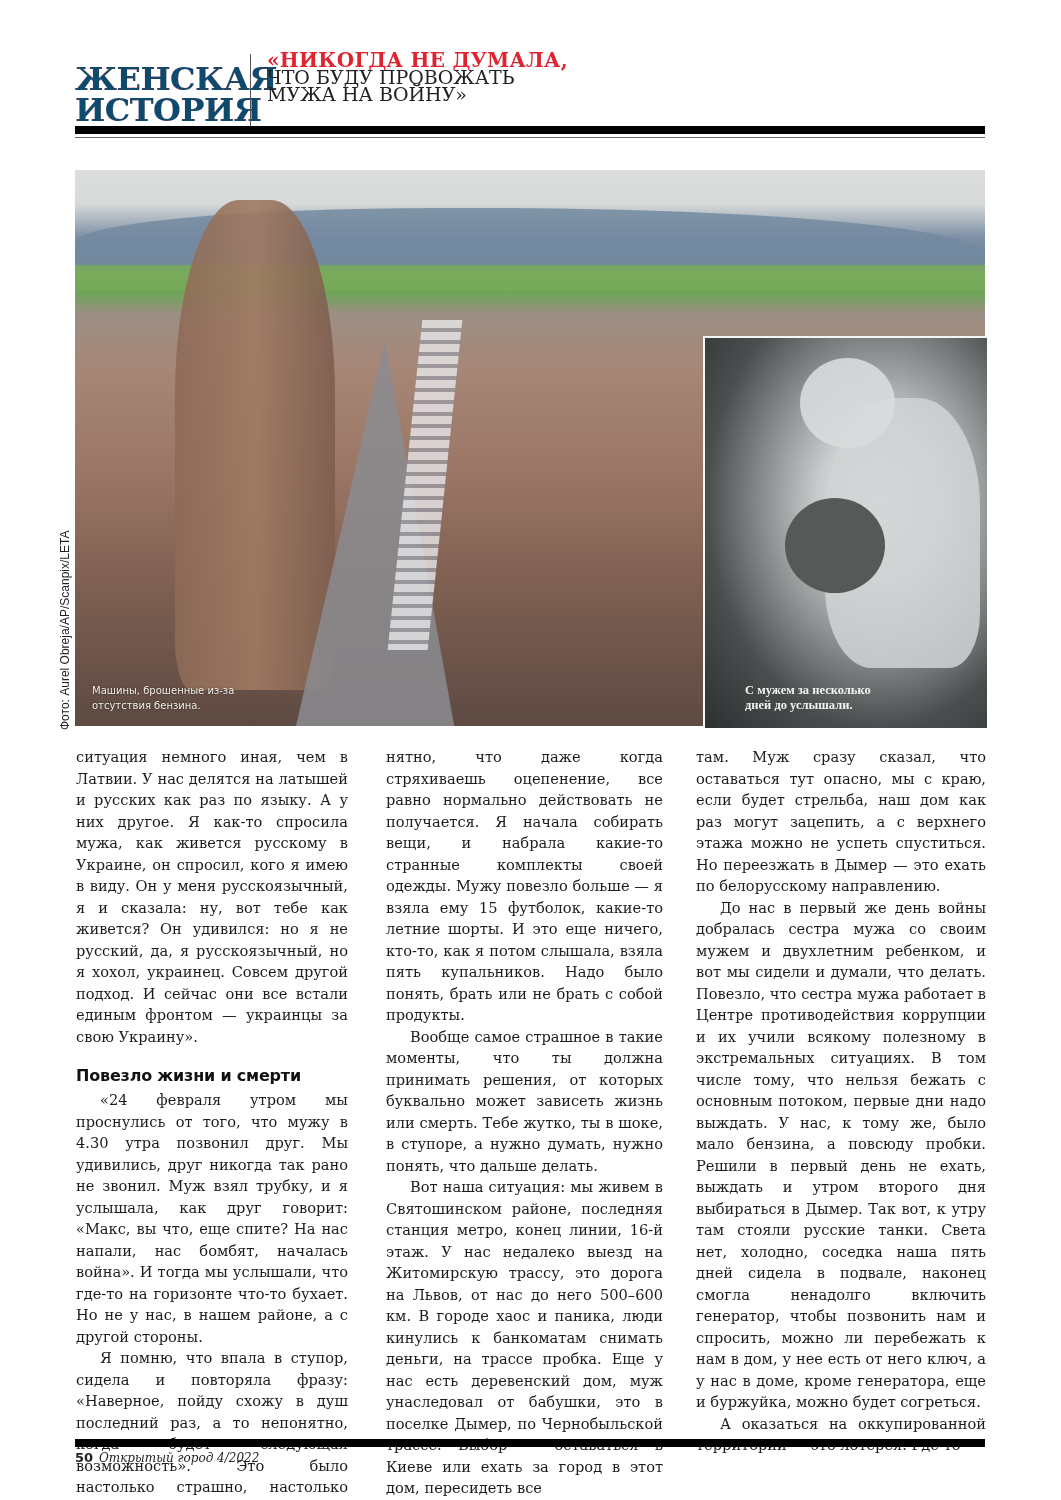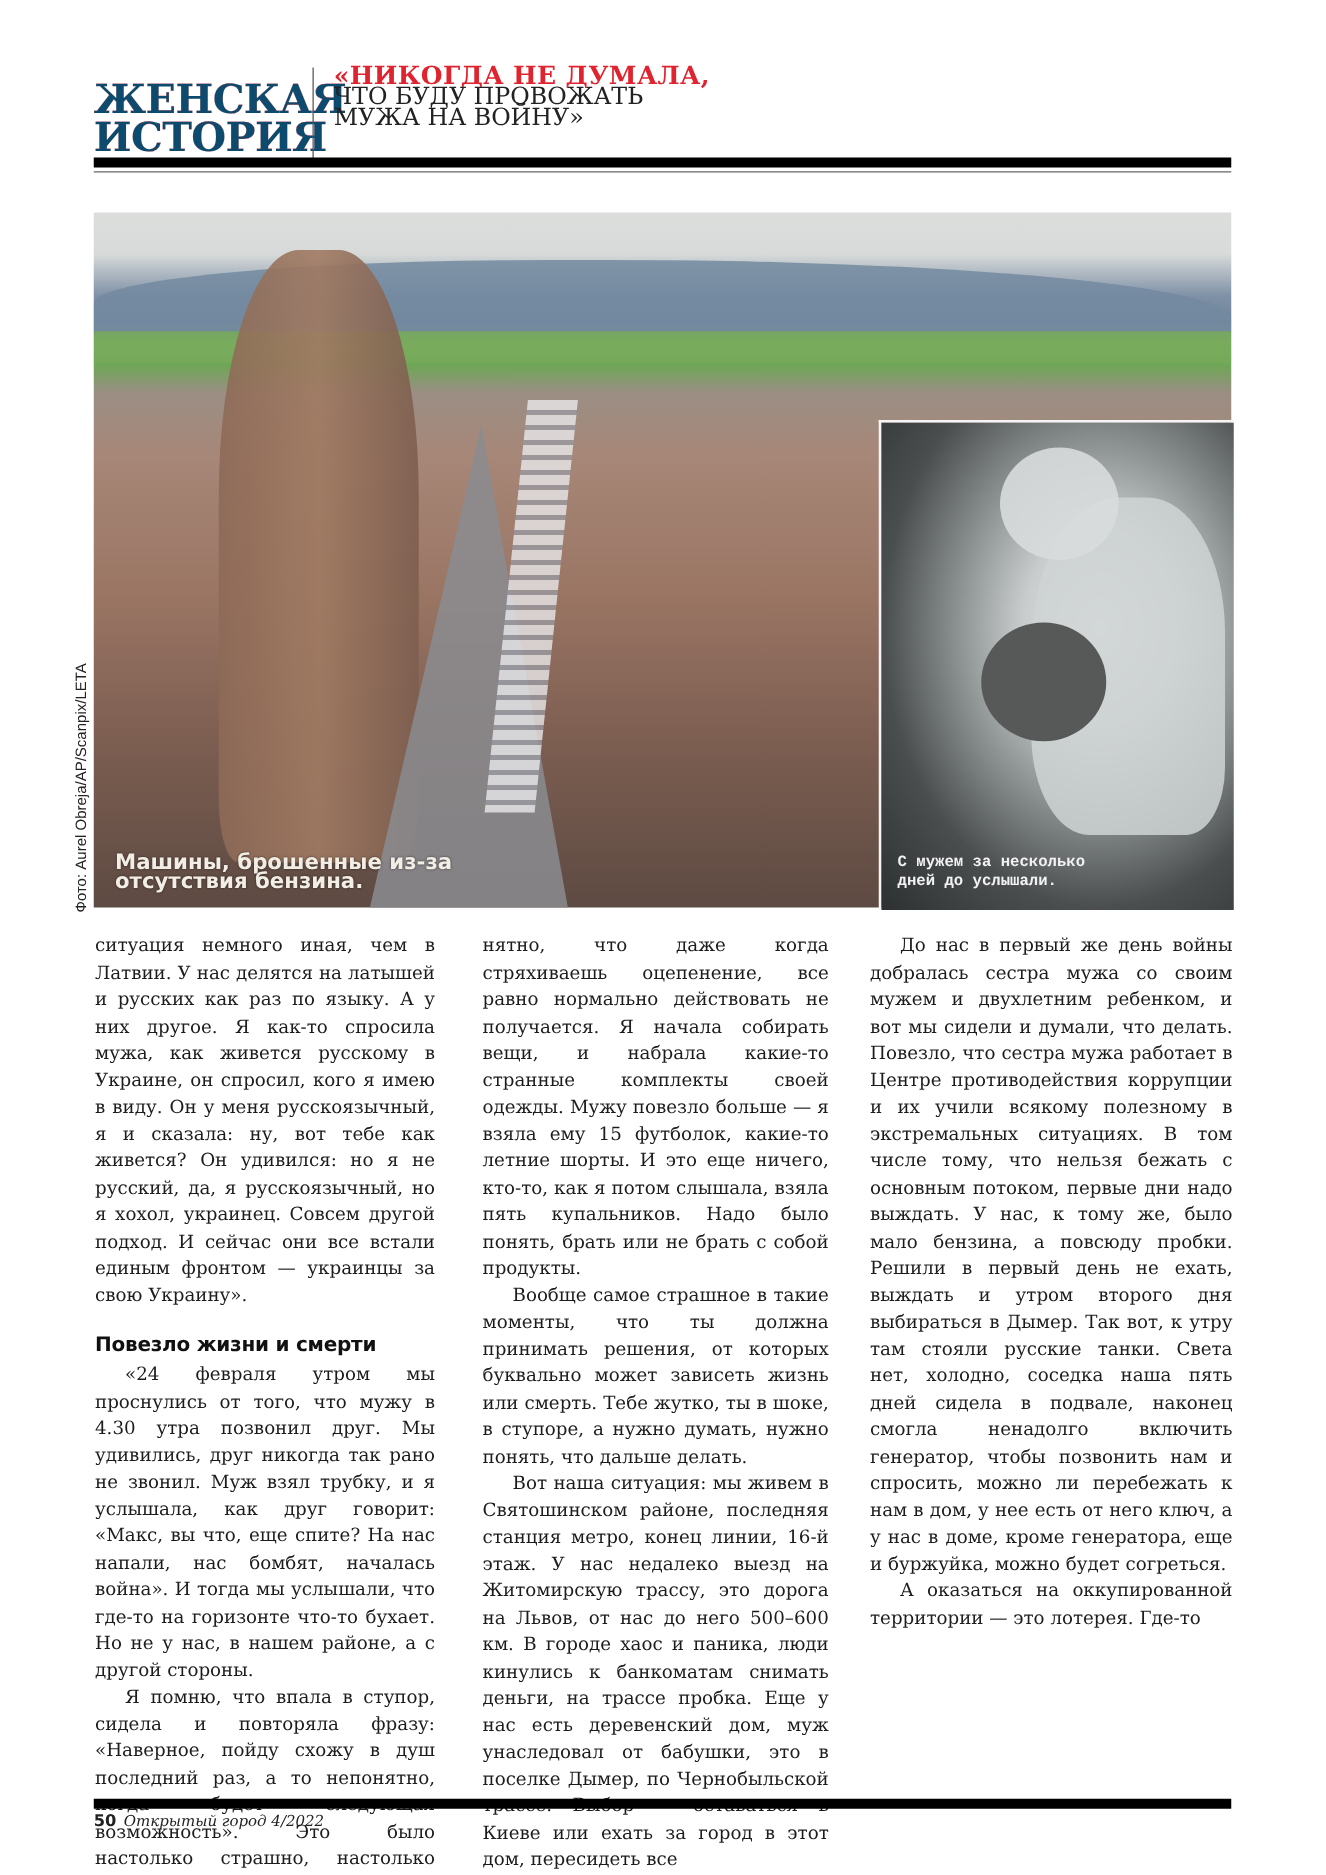--- a/index.html
+++ b/index.html
@@ -17,29 +17,29 @@
     .rule-thin { position: absolute; left: 75px; top: 137px; width: 910px; height: 1px; background: #666; }
 
     .photo-main { position: absolute; left: 75px; top: 170px; width: 910px; height: 556px; overflow: hidden;
       background: linear-gradient(180deg, #dcdedc 0%, #d7dad9 6%, #7f91a6 12%, #6e8298 16%, #80b060 19%, #6fa657 22%, #9b8e84 26%, #a78778 35%, #9a7564 55%, #7e5f52 75%, #5d4a42 100%); }
     .photo-main .road { position: absolute; left: 260px; top: 170px; width: 0; height: 0; border-left: 90px solid transparent; border-right: 70px solid transparent; border-bottom: 390px solid #8b8c91; transform: translateX(-40px); opacity: .85; }
     .photo-main .trees { position: absolute; left: 100px; top: 30px; width: 160px; height: 490px; background: linear-gradient(90deg, #8d6a57, #a07a62 50%, #7d5e4f); border-radius: 40% 40% 10% 10%; opacity: .9; }
     .photo-main .cars { position: absolute; left: 330px; top: 150px; width: 40px; height: 330px; background: repeating-linear-gradient(180deg, #e8e8ea 0 8px, #9a9aa2 8px 12px); transform: skewX(-6deg); opacity: .8; }
     .photo-main .field { position: absolute; left: 0; top: 95px; width: 910px; height: 25px; background: #77aa5a; opacity: .8; }
     .photo-main .hills { position: absolute; left: 0; top: 38px; width: 910px; height: 58px; background: #7389a0; opacity: .85; border-radius: 40% 55% 0 0 / 60% 80% 0 0; }
     .photo-credit { position: absolute; left: 58px; top: 730px; transform: rotate(-90deg); transform-origin: 0 0; font-family: "Liberation Sans", sans-serif; font-size: 12px; color: #222; white-space: nowrap; }
-    .caption-main { position: absolute; left: 92px; top: 683px; font-family: "DejaVu Sans", sans-serif; font-weight: bold; font-size: 17px; line-height: 15px; color: #f2eee6; text-shadow: 0 0 2px rgba(0,0,0,.6); }
+    .caption-main { position: absolute; left: 92px; top: 683px; font-family: "DejaVu Sans", sans-serif; font-weight: normal; font-size: 10px; line-height: 15px; color: #f2eee6; text-shadow: 0 0 2px rgba(0,0,0,.6); }
     .caption-main span, .caption-inset span { display: block; }
 
     .photo-inset { position: absolute; left: 703px; top: 336px; width: 282px; height: 390px; overflow: hidden;
       background: radial-gradient(ellipse at 62% 42%, #e6e8e8 0%, #c8cccc 25%, #8f9494 45%, #4a4e4f 70%, #2d3030 100%); border-left: 2px solid #f5f5f5; border-top: 2px solid #f5f5f5; }
     .photo-inset .hair { position: absolute; left: 95px; top: 20px; width: 95px; height: 90px; background: #d8dcdc; border-radius: 50%; opacity: .9; }
     .photo-inset .jacket { position: absolute; left: 120px; top: 60px; width: 155px; height: 270px; background: #cfd3d3; border-radius: 45% 40% 20% 30%; opacity: .85; }
     .photo-inset .head { position: absolute; left: 80px; top: 160px; width: 100px; height: 95px; background: #575858; border-radius: 50%; }
-    .caption-inset { position: absolute; left: 718px; top: 683px; font-family: Liberation Mono, monospace; font-weight: bold; font-size: 12.5px; line-height: 15px; color: #f2f2f2; }
+    .caption-inset { position: absolute; left: 745px; top: 683px; font-family: Liberation Serif, serif; font-weight: bold; font-size: 12.5px; line-height: 15px; color: #f2f2f2; }
 
     .columns { position: absolute; left: 76px; top: 746px; width: 910px; height: 680px; }
     .col { position: absolute; top: 0; font-size: 14.6px; line-height: 21.5px; color: #1c1c1c; text-align: justify; }
     .col p { margin: 0; }
     .col p.indent { text-indent: 24px; }
     .col1 { left: 0; width: 272px; }
     .col2 { left: 310px; width: 277px; }
     .col3 { left: 620px; width: 290px; }
     .subhead { font-family: "DejaVu Sans", sans-serif; font-weight: bold; font-size: 16px; line-height: 20px; margin: 19px 0 3px 0 !important; color: #111; letter-spacing: -0.2px; }
 
@@ -95,20 +95,21 @@
     <p class="subhead">Повезло жизни и смерти</p>
     <p class="indent">«24 февраля утром мы проснулись от того, что мужу в 4.30 утра позвонил друг. Мы удивились, друг никогда так рано не звонил. Муж взял трубку, и я услышала, как друг говорит: «Макс, вы что, еще спите? На нас напали, нас бомбят, началась война». И тогда мы услышали, что где-то на горизонте что-то бухает. Но не у нас, в нашем районе, а с другой стороны.</p>
     <p class="indent">Я помню, что впала в ступор, сидела и повторяла фразу: «Наверное, пойду схожу в душ последний раз, а то непонятно, когда будет следующая возможность». Это было настолько страшно, настолько непо-</p>
   </div>
   <div class="col col2">
     <p>нятно, что даже когда стряхиваешь оцепенение, все равно нормально действовать не получается. Я начала собирать вещи, и набрала какие-то странные комплекты своей одежды. Мужу повезло больше — я взяла ему 15 футболок, какие-то летние шорты. И это еще ничего, кто-то, как я потом слышала, взяла пять купальников. Надо было понять, брать или не брать с собой продукты.</p>
     <p class="indent">Вообще самое страшное в такие моменты, что ты должна принимать решения, от которых буквально может зависеть жизнь или смерть. Тебе жутко, ты в шоке, в ступоре, а нужно думать, нужно понять, что дальше делать.</p>
     <p class="indent">Вот наша ситуация: мы живем в Святошинском районе, последняя станция метро, конец линии, 16-й этаж. У нас недалеко выезд на Житомирскую трассу, это дорога на Львов, от нас до него 500–600 км. В городе хаос и паника, люди кинулись к банкоматам снимать деньги, на трассе пробка. Еще у нас есть деревенский дом, муж унаследовал от бабушки, это в поселке Дымер, по Чернобыльской трассе. Выбор — оставаться в Киеве или ехать за город в этот дом, пересидеть все</p>
   </div>
   <div class="col col3">
+    <p>там. Муж сразу сказал, что оставаться тут опасно, мы с краю, если будет стрельба, наш дом как раз могут зацепить, а с верхнего этажа можно не успеть спуститься. Но переезжать в Дымер — это ехать по белорусскому направлению.</p>
     <p class="indent">До нас в первый же день войны добралась сестра мужа со своим мужем и двухлетним ребенком, и вот мы сидели и думали, что делать. Повезло, что сестра мужа работает в Центре противодействия коррупции и их учили всякому полезному в экстремальных ситуациях. В том числе тому, что нельзя бежать с основным потоком, первые дни надо выждать. У нас, к тому же, было мало бензина, а повсюду пробки. Решили в первый день не ехать, выждать и утром второго дня выбираться в Дымер. Так вот, к утру там стояли русские танки. Света нет, холодно, соседка наша пять дней сидела в подвале, наконец смогла ненадолго включить генератор, чтобы позвонить нам и спросить, можно ли перебежать к нам в дом, у нее есть от него ключ, а у нас в доме, кроме генератора, еще и буржуйка, можно будет согреться.</p>
     <p class="indent">А оказаться на оккупированной территории — это лотерея. Где-то</p>
   </div>
 </div>
 
 <div class="footer-rule"></div>
 <div class="footer">
   <span class="page-num">50</span>
   <span class="pub">Открытый город 4/2022</span>
 </div>

